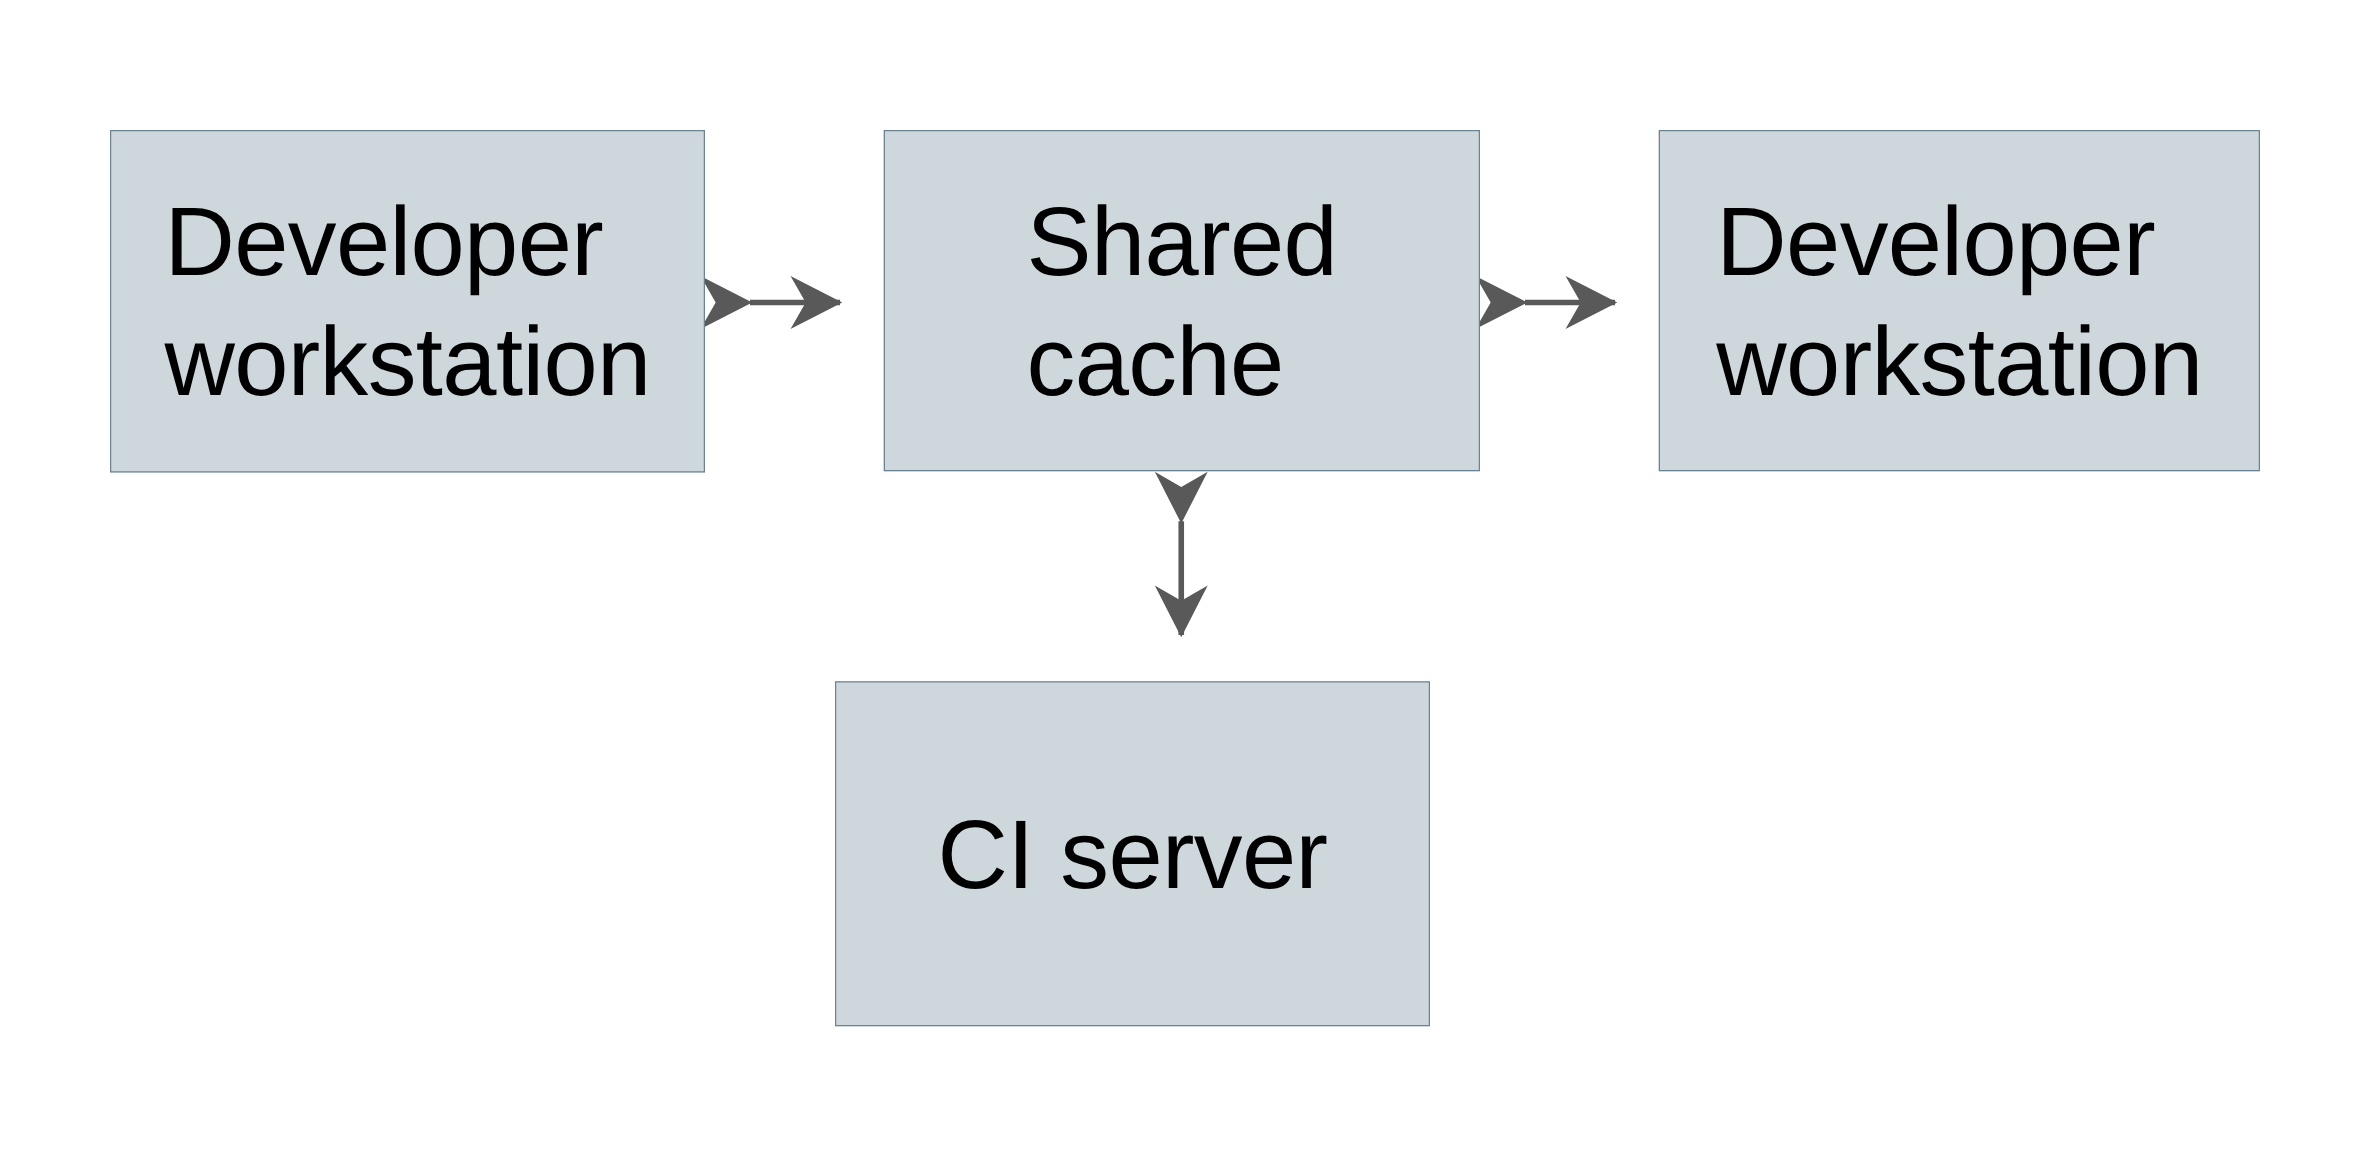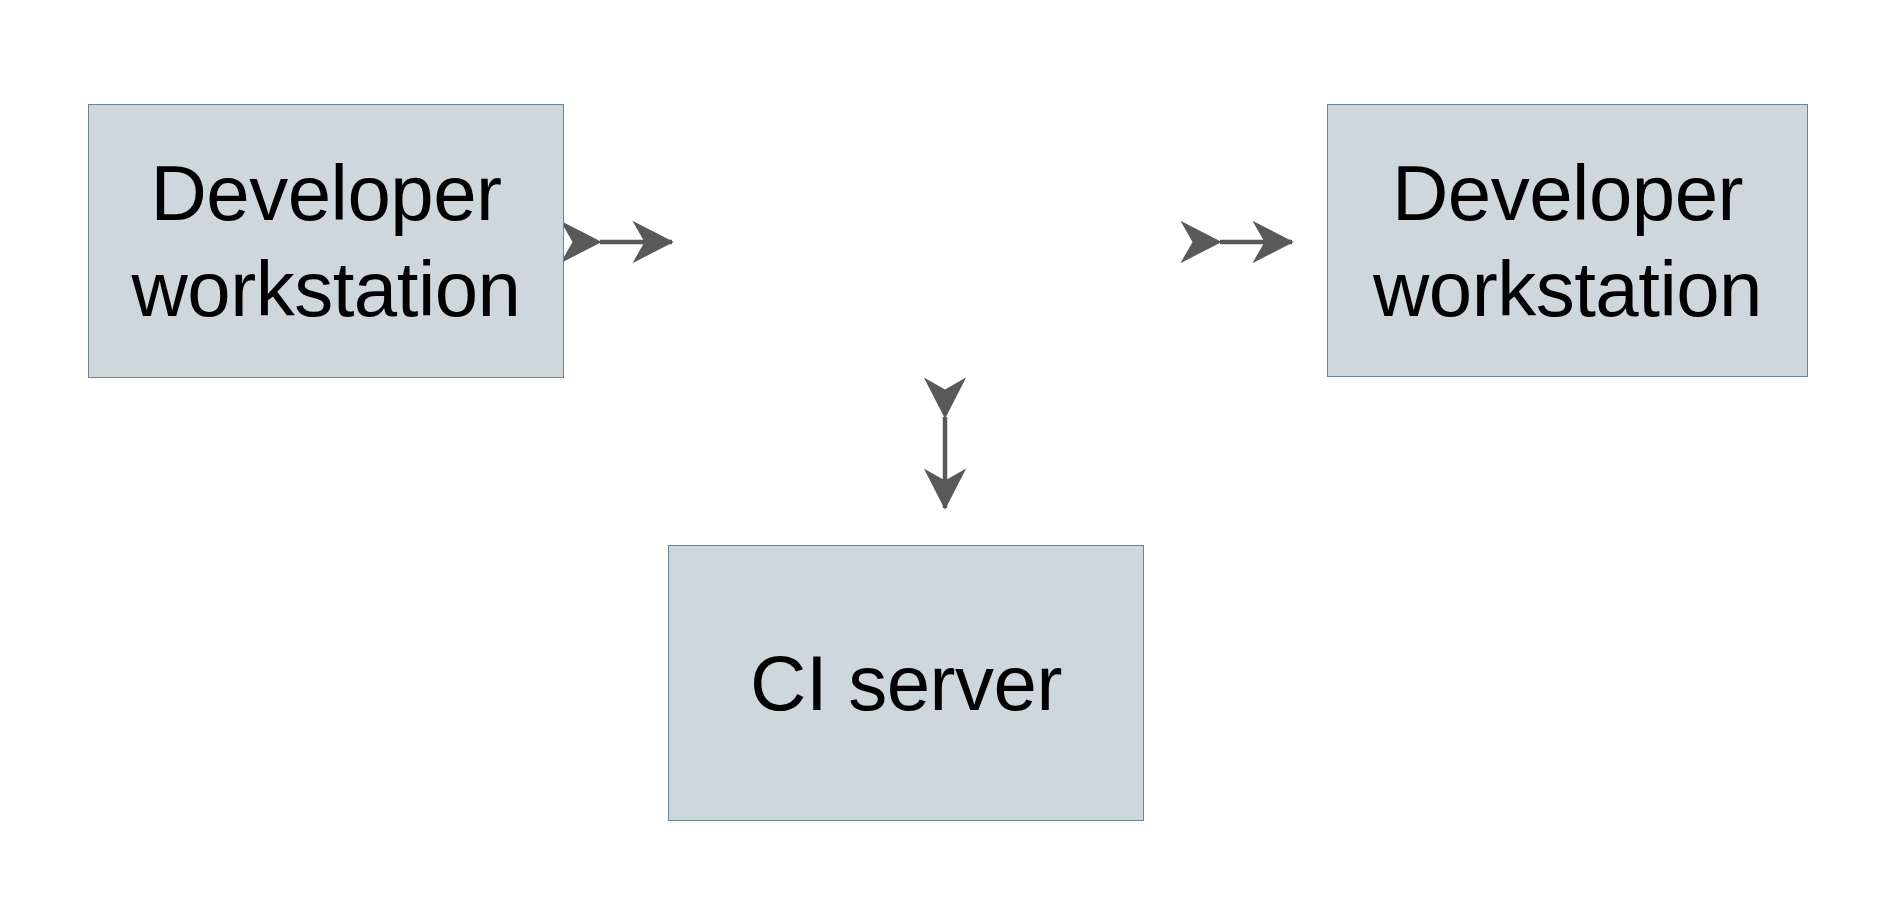--- a/index.html
+++ b/index.html
@@ -17,21 +17,20 @@
     font-family: "Liberation Sans", "DejaVu Sans", sans-serif;
   }
   .node {
     position: absolute;
     box-sizing: border-box;
     background: #ced8dc;
     border: 1.6px solid #6b8494;
     display: flex;
     align-items: center;
     justify-content: center;
-    text-align: center;
   }
   .node-label {
     color: #000000;
     font-size: 78px;
     line-height: 96px;
     font-weight: 400;
     letter-spacing: -0.5px;
     white-space: pre-line;
     padding: 0 6px;
   }
@@ -82,20 +81,24 @@
     <g>
       <line x1="945" y1="417" x2="945" y2="508" stroke="#595959" stroke-width="4.5" marker-start="url(#ah-left)" marker-end="url(#ah-right)"></line>
     </g>
   </svg>
 
   <div class="node" id="node-dev-left">
     <div class="node-label">Developer
 workstation</div>
   </div>
 
+  <div class="node" id="node-cache">
+    <div class="node-label">Shared
+cache</div>
+  </div>
 
   <div class="node" id="node-dev-right">
     <div class="node-label">Developer
 workstation</div>
   </div>
 
   <div class="node" id="node-ci">
     <div class="node-label">CI server</div>
   </div>
 

